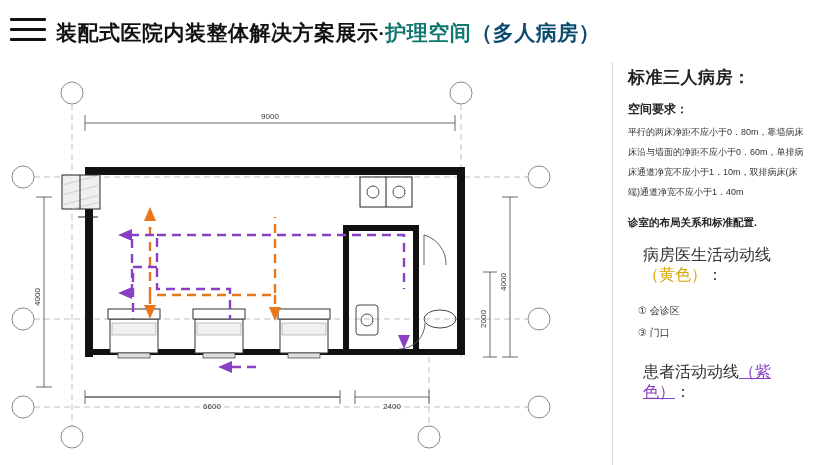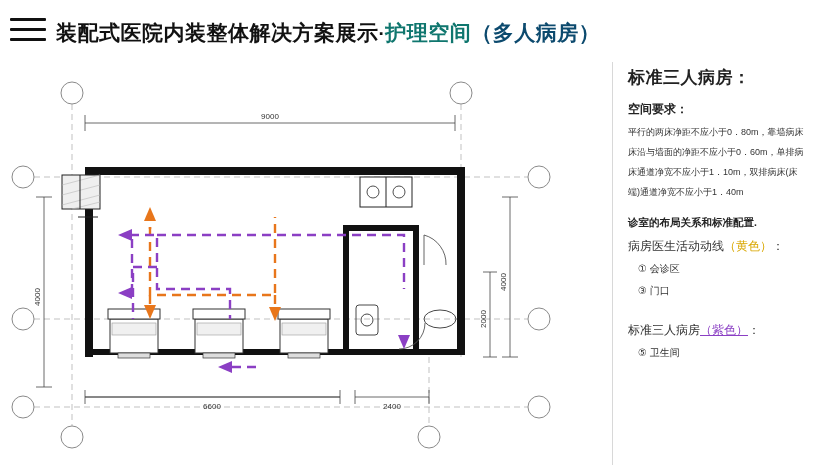--- a/index.html
+++ b/index.html
@@ -16,22 +16,22 @@
   .title .dot{color:#111;font-size:19px;}
   .title .accent{color:#0f766e;text-align:right;}
   .title .tail{color:#0c4a6e;}
   
   .vline{position:absolute;left:612px;top:62px;width:1px;height:403px;background:#d8d8d8;}
   
   .panel{position:absolute;left:628px;top:66px;width:180px;}
   .panel h2{font-size:17px;font-weight:bold;color:#222;margin:0 0 10px 0;letter-spacing:.5px;}
   .panel .sub{font-size:12px;font-weight:bold;color:#222;margin:12px 0 4px 0;}
   .panel .req{font-size:9px;color:#333;line-height:20px;margin:0 0 14px 0;}
-  .panel .sub2{font-size:10.5px;font-weight:bold;color:#222;margin:14px 0 6px 0;}
-  .panel .line{font-size:12px;color:#333;line-height:20px;margin:0;}
+  .panel .sub2{font-size:10.5px;font-weight:bold;color:#222;margin:14px 0 12px 0;}
+  .panel .line{font-size:16px;color:#333;line-height:20px;margin:15px;}
   .panel .yellow{color:#d9a700;}
   .panel .purple{color:#8b3fc4;text-decoration:underline;}
   .panel ol{margin:2px 0 0 0;padding:0;list-style:none;}
   .panel ol li{font-size:10px;color:#333;line-height:22px;padding-left:10px;}
   
   .plan{position:absolute;left:0;top:57px;width:612px;height:403px;}
   .plan svg{display:block;}
 </style>
 </head>
 <body>
@@ -237,17 +237,16 @@
   <p class="req">  平行的两床净距不应小于0．80m，靠墙病床床沿与墙面的净距不应小于0．60m，单排病床通道净宽不应小于1．10m，双排病床(床端)通道净宽不应小于1．40m</p>
 
   <p class="sub2">诊室的布局关系和标准配置.</p>
 
   <p class="line"><span>病房医生活动动线</span><span class="yellow">（黄色）</span><span>：</span></p>
   <ol>
     <li>① 会诊区</li>
     <li>③ 门口</li>
   </ol>
 
-  <p class="line" style="margin-top:18px;"><span>标准三人病房</span><span class="purple">（紫色）</span><span>：</span></p>
+  <p class="line" style="margin-top:18px;"><span>患者活动动线</span><span class="purple">（紫色）</span><span>：</span></p>
   <ol>
-    <li>⑤ 卫生间</li>
   </ol>
 </div>
 
 </body></html>

